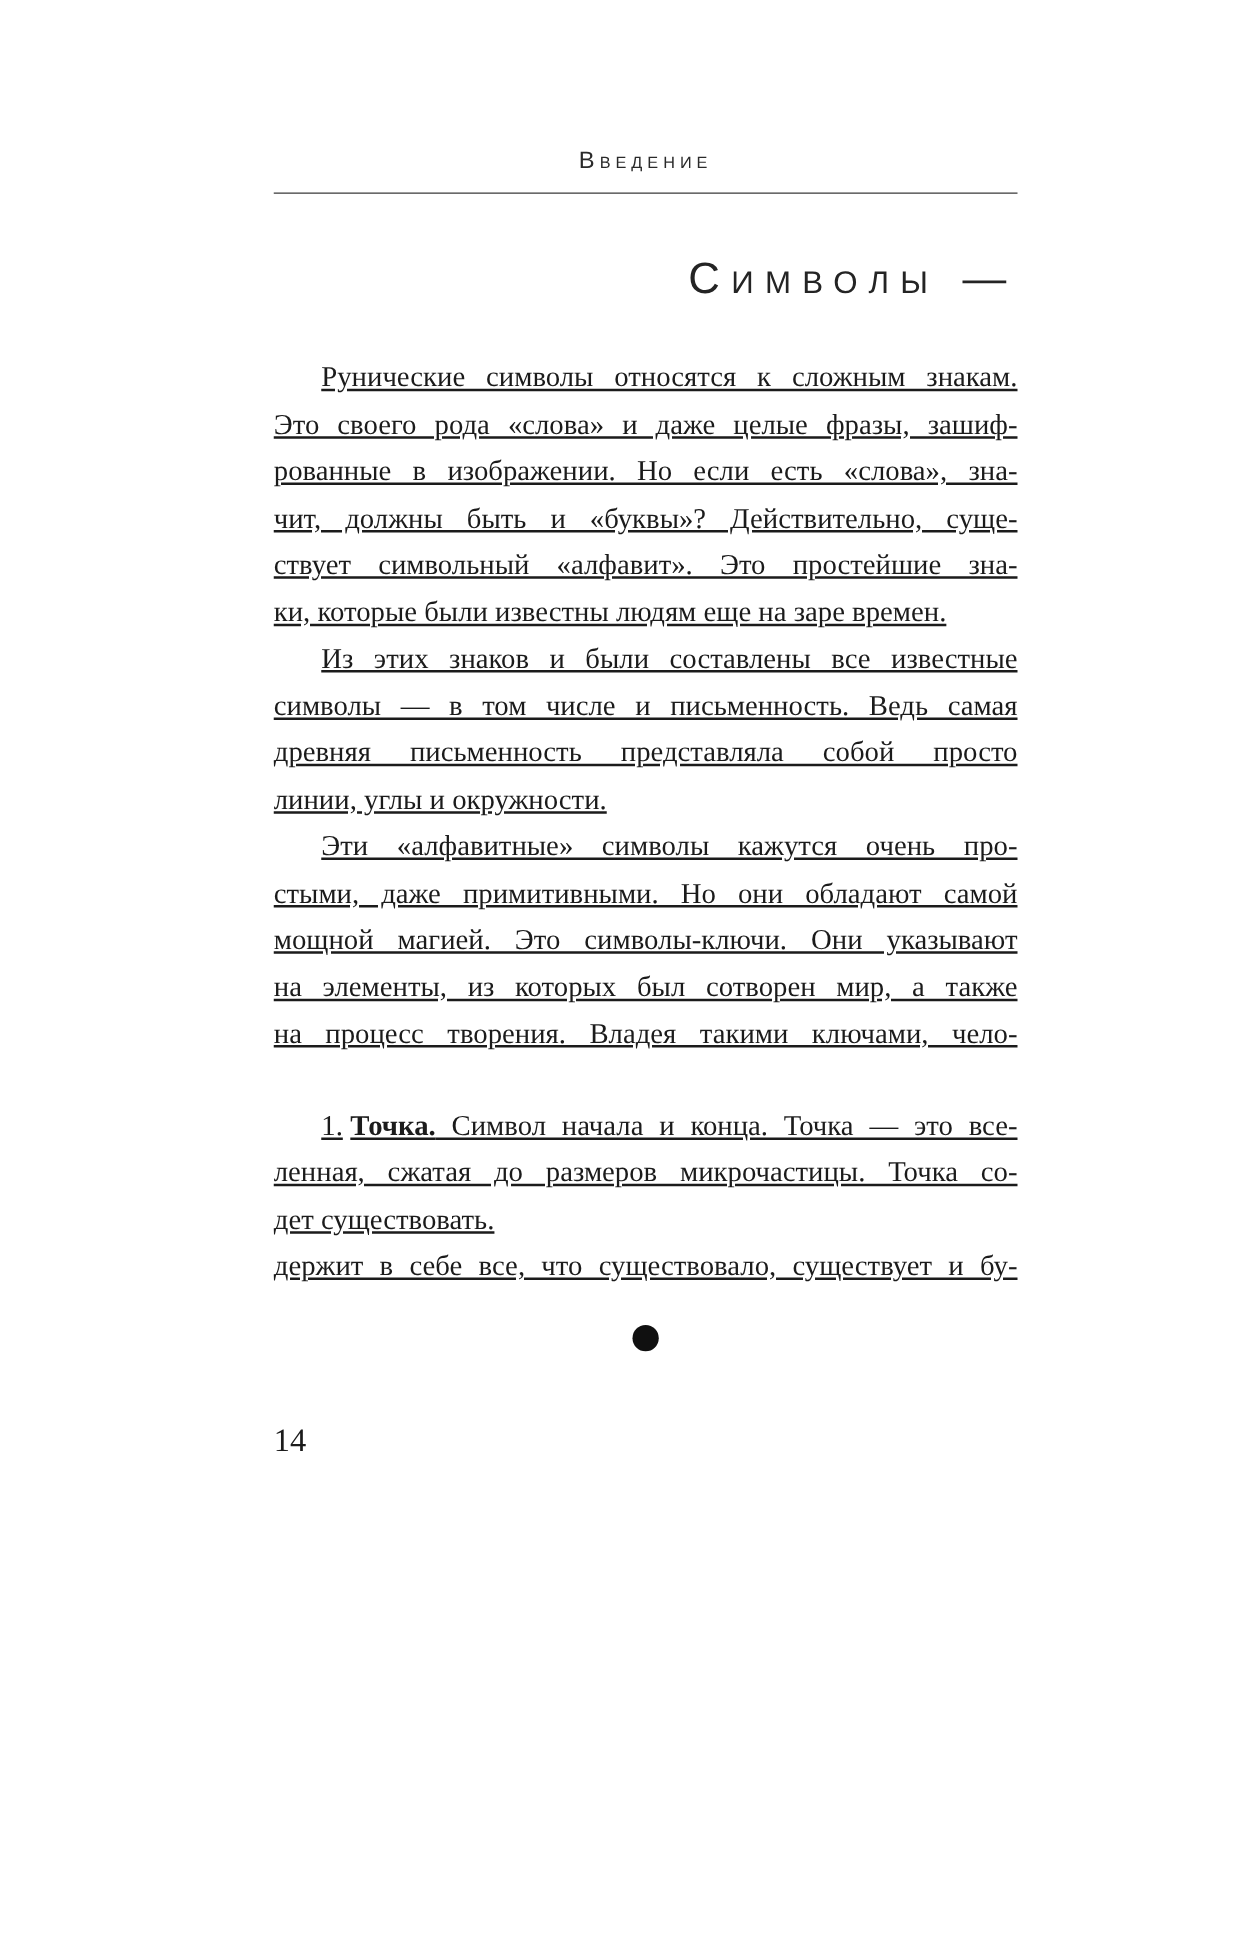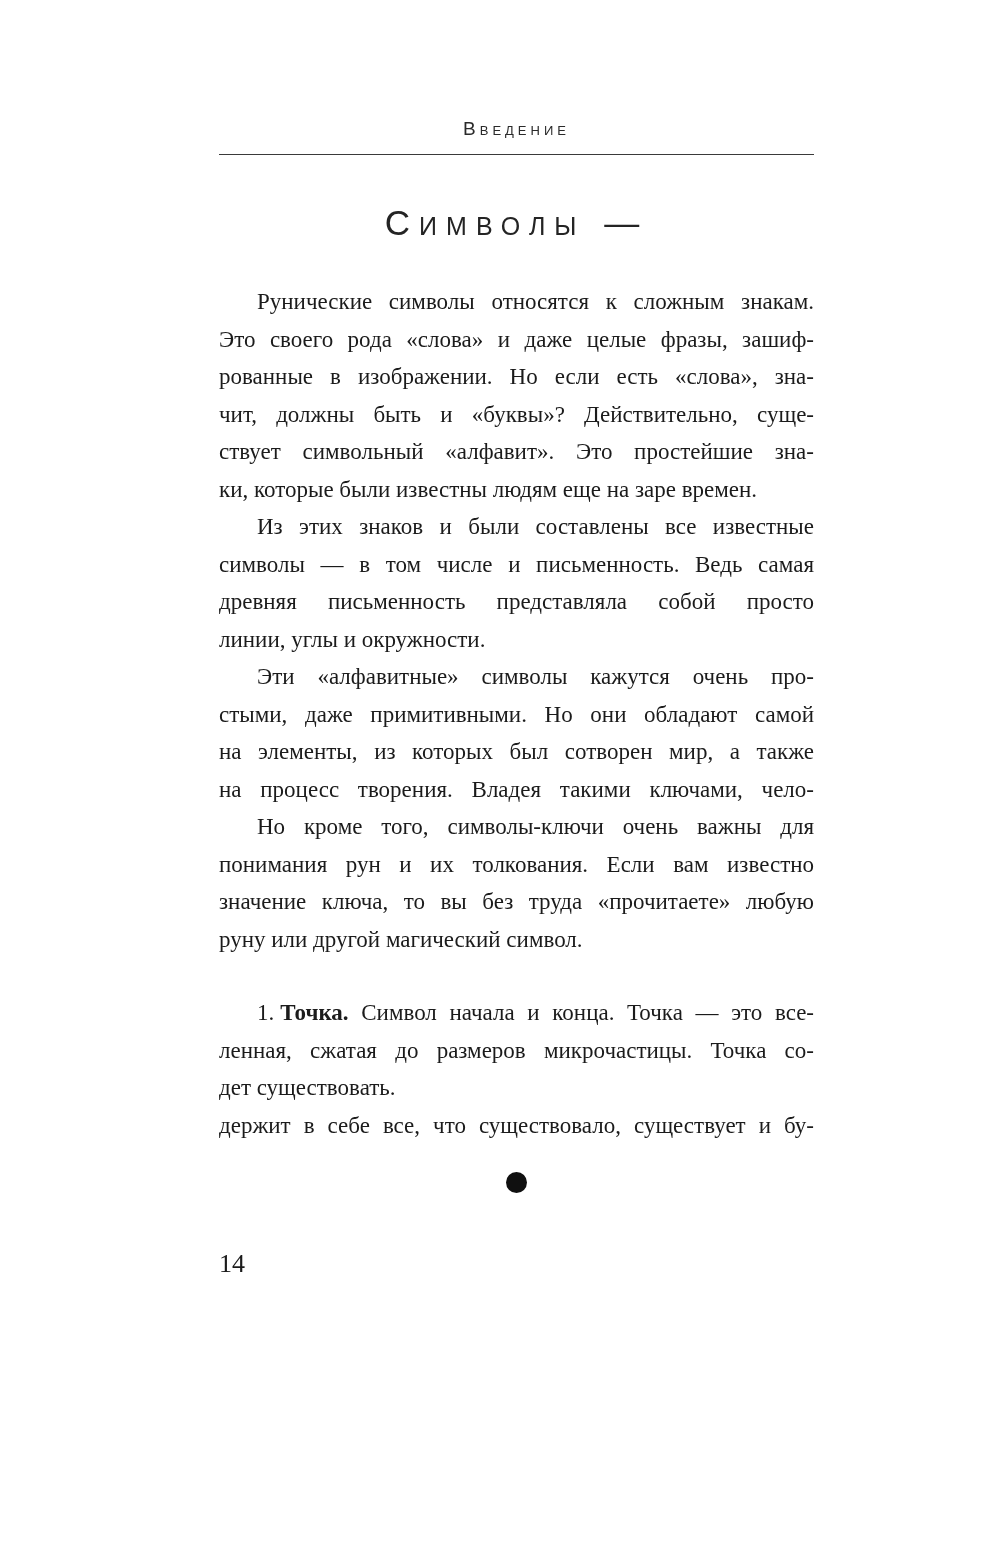--- a/index.html
+++ b/index.html
@@ -40,35 +40,37 @@
     font-family: "Liberation Sans", "DejaVu Sans", sans-serif;
     font-weight: normal;
     color: #242424;
   }
   .title-line1 {
     display: block;
     font-variant: small-caps;
     font-size: 35px;
     letter-spacing: 9px;
     line-height: 44px;
+    text-align: right;
   }
   .title-line2 {
     display: block;
     margin-top: 5px;
     font-variant: small-caps;
     font-size: 29px;
     letter-spacing: 7px;
     line-height: 44px;
   }
   
   .body-text {
     margin-top: 38px;
     font-size: 23px;
     line-height: 37.5px;
     color: #1b1b1b;
+    text-decoration: underline;
   }
   .para { margin: 0; }
   .line {
     text-align: justify;
     text-align-last: justify;
     white-space: normal;
   }
   .line.first { text-indent: 38px; }
   .line.last  { text-align-last: left; }
   .numbered-item { margin-top: 36px; }
@@ -118,28 +120,23 @@
       </div>
       <div class="para">
         <div class="line first ">Из этих знаков и были составлены все известные</div>
         <div class="line">символы — в том числе и письменность. Ведь самая</div>
         <div class="line">древняя письменность представляла собой просто</div>
         <div class="line last">линии, углы и окружности.</div>
       </div>
       <div class="para">
         <div class="line first ">Эти «алфавитные» символы кажутся очень про-</div>
         <div class="line">стыми, даже примитивными. Но они обладают самой</div>
+        <div class="line">мощной магией. Это символы-ключи. Они указывают</div>
         <div class="line">на элементы, из которых был сотворен мир, а также</div>
         <div class="line">на процесс творения. Владея такими ключами, чело-</div>
-      </div>
-      <div class="para">
-        <div class="line first ">Но кроме того, символы-ключи очень важны для</div>
-        <div class="line">понимания рун и их толкования. Если вам известно</div>
-        <div class="line">значение ключа, то вы без труда «прочитаете» любую</div>
-        <div class="line last">руну или другой магический символ.</div>
       </div>
     </div>
 
   <div class="body-text numbered-item" id="numbered-item">
       <div class="line first"><span class="item-number">1.</span><b>Точка.</b><span> Символ начала и конца. Точка — это все-</span></div>
       <div class="line">ленная, сжатая до размеров микрочастицы. Точка со-</div>
       <div class="line last">дет существовать.</div>
       <div class="line">держит в себе все, что существовало, существует и бу-</div>
     </div>
 

